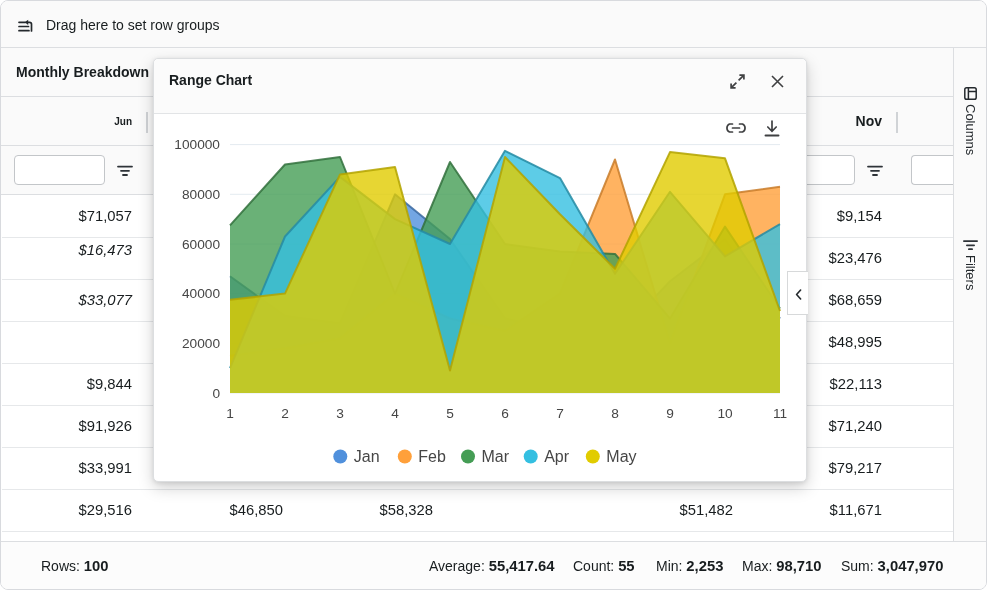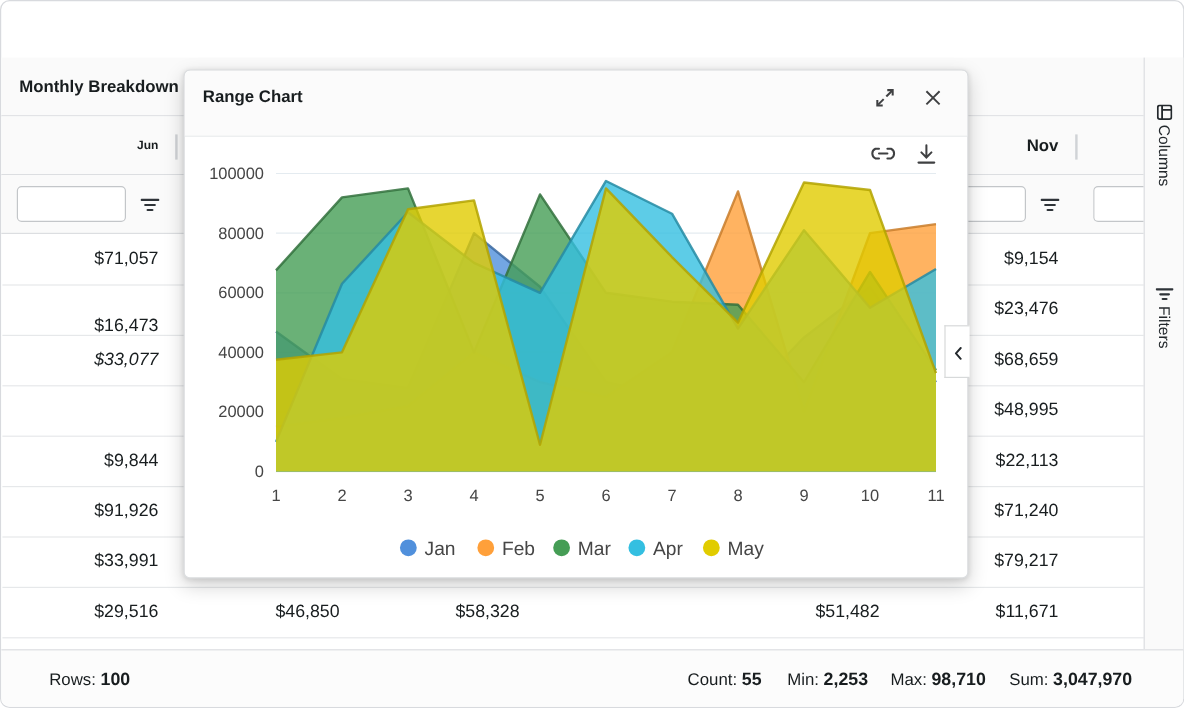--- a/index.html
+++ b/index.html
@@ -11,20 +11,32 @@
 .cellv { position:absolute; height:42px; line-height:42px; font-size:14.8px; text-align:right; }
 .pipe { position:absolute; width:2px; height:21px; background:#d0d3d6; top:111px; }
 .finput { position:absolute; top:154px; height:30px; background:#fff; border:1px solid #c3c6c9; border-radius:4px; }
 .sb { position:absolute; top:0; height:48px; line-height:48px; font-size:14px; white-space:nowrap; }
 .sb b { font-weight:700; font-size:14.8px; }
 </style>
 </head>
 <body>
 <div id="grid">
 
+  <div class="abs chrome" style="left:0;top:0;width:987px;height:47px;border-bottom:1px solid #dcdee1;">
+    <svg class="abs" style="left:16px;top:16px;" width="17" height="17" viewBox="0 0 17 17">
+      <g stroke="#24292d" stroke-width="1.7" fill="none" stroke-linecap="round">
+        <path d="M2,5.3 L8.3,5.3"></path>
+        <path d="M2,9.5 L11.5,9.5"></path>
+        <path d="M2,13.7 L12,13.7"></path>
+        <path d="M11,5.3 L12.6,5.3 Q14.5,5.3 14.5,7.2 L14.5,13.9"></path>
+      </g>
+      <path d="M11.2,2.7 L11.2,7.9 L7.7,5.3 Z" fill="#24292d" stroke="none"></path>
+    </svg>
+    <div class="abs" style="left:45px;top:0;height:47px;line-height:48px;font-size:14px;">Drag here to set row groups</div>
+  </div>
 
   <div class="abs chrome" style="left:0;top:47px;width:987px;height:49px;border-bottom:1px solid #dcdee1;">
     <div class="abs" style="left:15px;top:0;height:48px;line-height:49px;font-size:14px;font-weight:700;">Monthly Breakdown</div>
   </div>
 
   <div class="abs chrome" style="left:0;top:96px;width:987px;height:49px;border-bottom:1px solid #dcdee1;">
     <div class="abs" style="left:0;top:0;width:131px;height:48px;line-height:49px;font-size:10px;font-weight:600;text-align:right;">Jun</div>
     <div class="abs" style="left:0;top:0;width:881px;height:48px;line-height:49px;font-size:14px;font-weight:600;text-align:right;">Nov</div>
     <div class="pipe" style="left:145px;top:15px;"></div>
     <div class="pipe" style="left:895px;top:15px;"></div>
@@ -55,21 +67,21 @@
     <div class="rowline" style="top:42px;"></div>
     <div class="rowline" style="top:84px;"></div>
     <div class="rowline" style="top:126px;"></div>
     <div class="rowline" style="top:168px;"></div>
     <div class="rowline" style="top:210px;"></div>
     <div class="rowline" style="top:252px;"></div>
     <div class="rowline" style="top:294px;"></div>
     <div class="rowline" style="top:336px;"></div>
 
     <div class="cellv" style="left:0;top:0;width:131px;">$71,057</div>
-    <div class="cellv" style="left:0;top:56px;width:131px;">$16,473</div>
+    <div class="cellv" style="left:0;top:34px;width:131px;font-style:italic;">$16,473</div>
     <div class="cellv" style="left:0;top:84px;width:131px;font-style:italic;">$33,077</div>
     <div class="cellv" style="left:0;top:168px;width:131px;">$9,844</div>
     <div class="cellv" style="left:0;top:210px;width:131px;">$91,926</div>
     <div class="cellv" style="left:0;top:252px;width:131px;">$33,991</div>
     <div class="cellv" style="left:0;top:294px;width:131px;">$29,516</div>
 
     <div class="cellv" style="left:0;top:0;width:881px;">$9,154</div>
     <div class="cellv" style="left:0;top:42px;width:881px;">$23,476</div>
     <div class="cellv" style="left:0;top:84px;width:881px;">$68,659</div>
     <div class="cellv" style="left:0;top:126px;width:881px;">$48,995</div>
@@ -94,20 +106,21 @@
         <path d="M0.9,1.1 L14.1,1.1"></path>
           <path d="M3.9,5.3 L11.1,5.3"></path>
           <path d="M5.9,9.2 L9.1,9.2"></path>
       </g>
     </svg>
     <div class="abs" style="left:9px;top:207px;writing-mode:vertical-lr;font-size:13px;color:#24292d;">Filters</div>
   </div>
 
   <div class="abs" style="left:0;top:540px;width:987px;height:49px;background:#fcfcfc;border-top:1px solid #dcdee1;">
     <span class="sb" style="left:40px;">Rows: <b>100</b></span>
+    <span class="sb" style="left:428px;">Average: <b>55,417.64</b></span>
     <span class="sb" style="left:572px;">Count: <b>55</b></span>
     <span class="sb" style="left:655px;">Min: <b>2,253</b></span>
     <span class="sb" style="left:741px;">Max: <b>98,710</b></span>
     <span class="sb" style="left:840px;">Sum: <b>3,047,970</b></span>
   </div>
 
   <div class="abs" style="left:152px;top:57px;width:654px;height:424px;background:#fff;border:1px solid #dcdee0;border-radius:5px;box-shadow:0 6px 16px rgba(0,0,0,0.18), 0 1px 4px rgba(0,0,0,0.1);">
     <div class="abs" style="left:0;top:0;width:652px;height:55px;background:#fbfbfb;border-bottom:1px solid #e2e4e6;border-radius:5px 5px 0 0;">
       <div class="abs" style="left:15px;top:0;height:42px;line-height:42px;font-size:14px;font-weight:600;">Range Chart</div>
       <svg class="abs" style="left:575px;top:14px;" width="17" height="17" viewBox="0 0 17 17">

